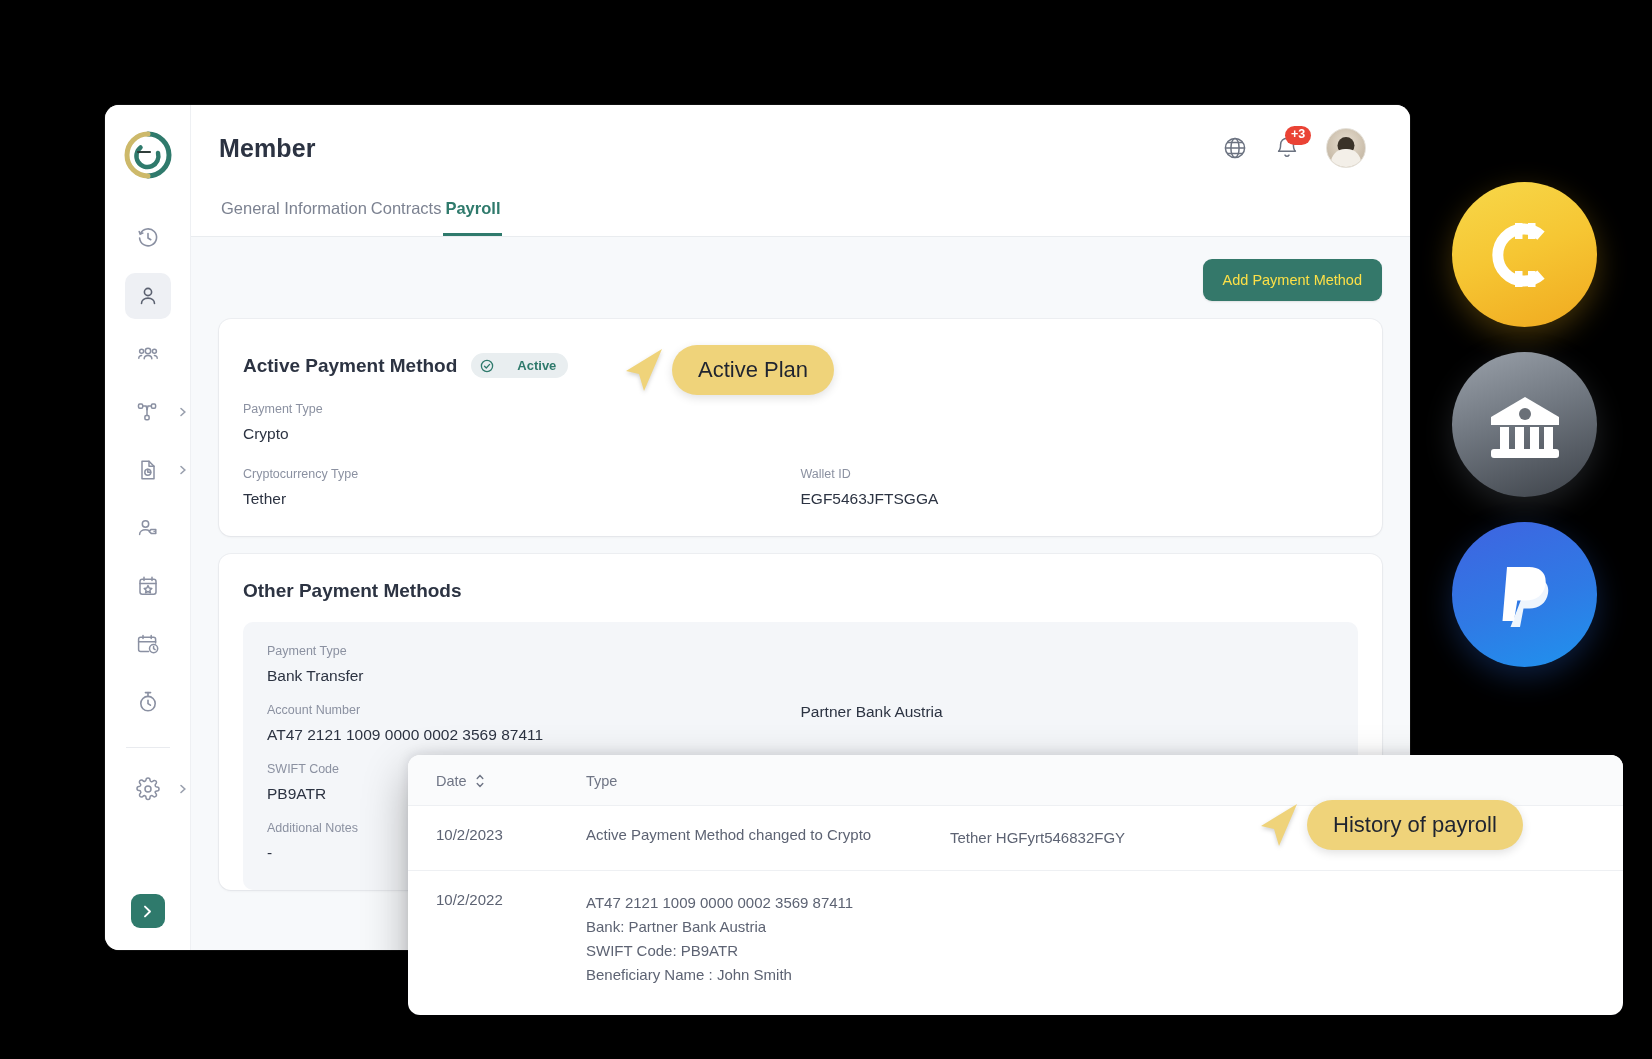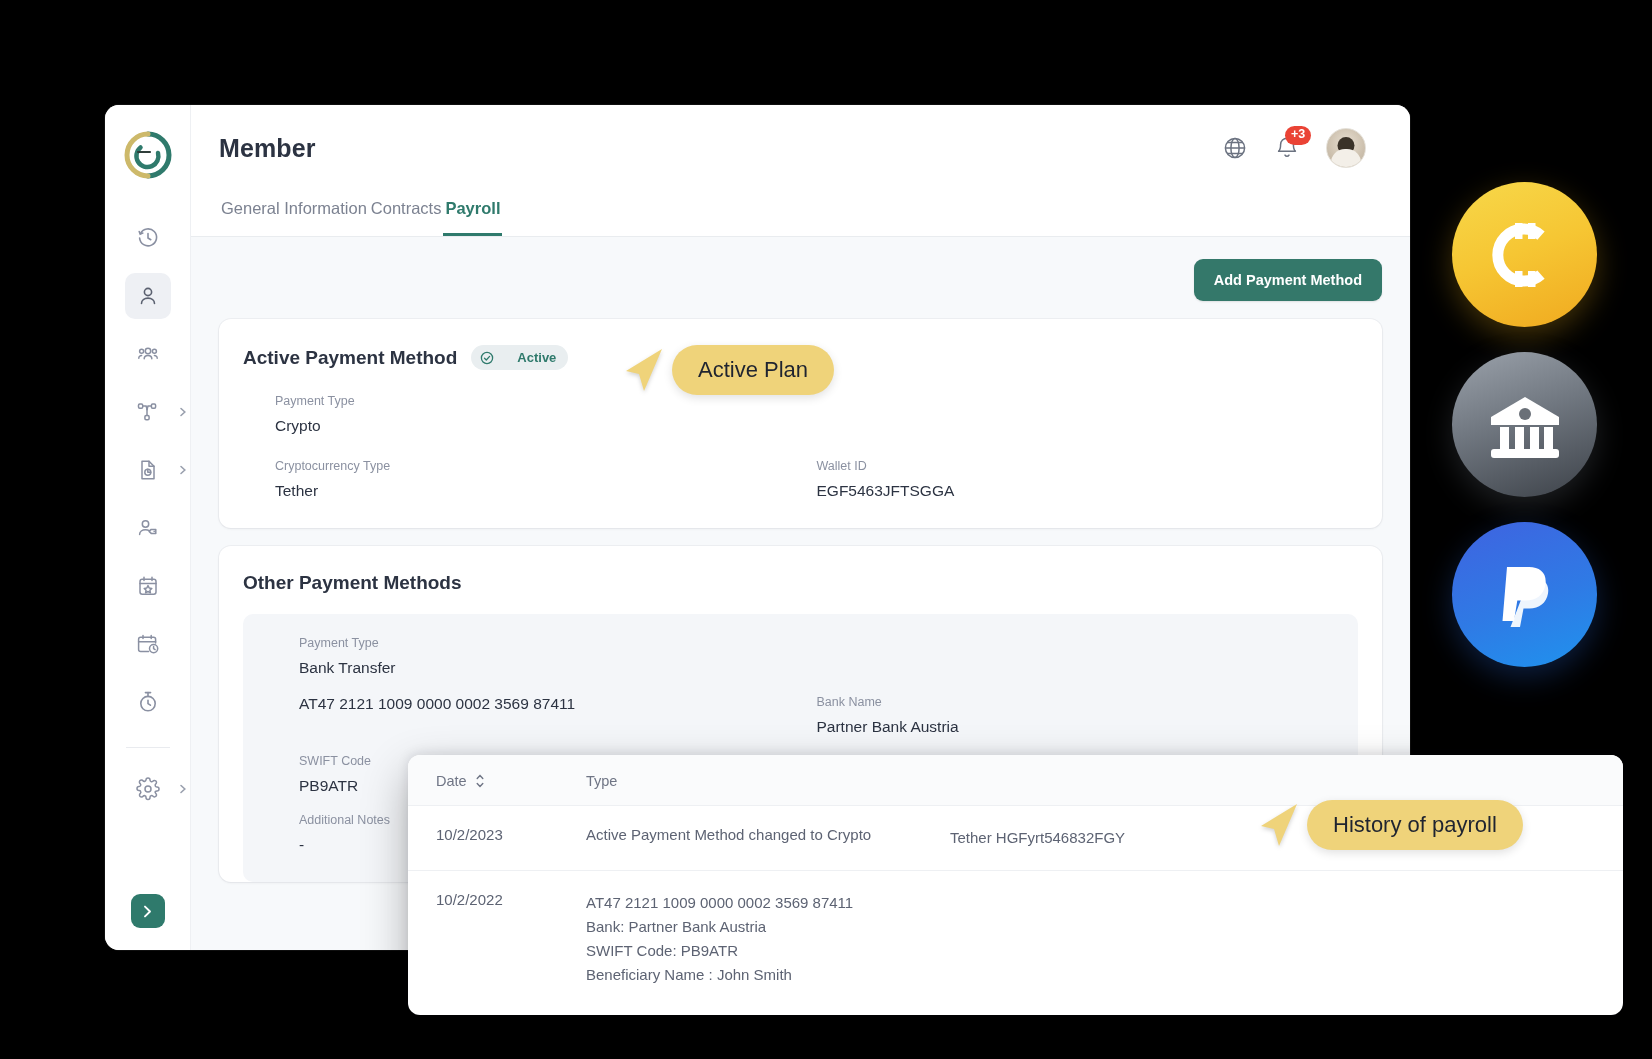--- a/index.html
+++ b/index.html
@@ -103,40 +103,40 @@
   }
   .tab.active { color:#2f7a6c; font-weight:600; border-bottom-color:#2f7a6c; }
 
   
   #content {
     position:absolute; left:0; right:0; top: 132px; bottom:0;
     background:#f7f9fb; padding: 22px 28px 0 28px; overflow:hidden;
   }
   #btn-row { display:flex; justify-content:flex-end; }
   #add-payment-btn {
-    background:#34786a; color:#ffffff; border:none; cursor:pointer;
-    font-family:inherit; font-size:14.5px; font-weight:700;
+    background:#34786a; color:#fde047; border:none; cursor:pointer;
+    font-family:inherit; font-size:14.5px; font-weight:400;
     padding: 13px 20px; border-radius: 9px;
     box-shadow: 0 1px 2px rgba(0,0,0,.10);
   }
 
   .card {
     background:#fff; border-radius: 12px; margin-top: 18px;
     box-shadow: 0 1px 3px rgba(16,24,40,.06), 0 0 0 1px rgba(16,24,40,.04);
     padding: 26px 24px 28px 24px;
   }
-  .card-head { display:flex; align-items:center; gap: 14px; }
+  .card-head { display:flex; align-items:center; gap: 14px; margin-top: 8px; }
   .card-title { font-size: 19px; font-weight:700; color:#2c3342; }
   #active-badge {
     display:inline-flex; align-items:center; gap:23px;
     background:#e9eef0; color:#2f7a6c; border-radius: 14px;
     font-size: 13px; font-weight:600; padding: 5px 12px 5px 9px;
   }
 
-  .field-grid { display:grid; grid-template-columns: 1fr 1fr; margin-left: 32px; }
+  .field-grid { display:grid; grid-template-columns: 1fr 1fr; }
   .field { margin-top: 24px; }
   .field-label { font-size: 12.5px; color:#8b91a1; margin-bottom: 9px; }
   .field-value { font-size: 15.5px; color:#2c3342; }
 
   #other-card { padding-bottom: 0; }
   .inner-panel {
     background:#f4f6f9; border-radius: 10px; margin-top: 20px;
     padding: 20px 24px 28px 24px;
   }
   .inner-panel .field { margin-top: 18px; }
@@ -405,24 +405,24 @@
         <section class="card" id="other-card">
           <div class="card-title">Other Payment Methods</div>
 
           <div class="inner-panel">
             <div class="field-grid">
               <div class="field" style="grid-column:1 / span 2;">
                 <div class="field-label">Payment Type</div>
                 <div class="field-value">Bank Transfer</div>
               </div>
               <div class="field">
+                <div class="field-label">Account Number</div>
                 <div class="field-value">AT47 2121 1009 0000 0002 3569 87411</div>
               </div>
               <div class="field">
-                <div class="field-label">Bank Name</div>
                 <div class="field-value">Partner Bank Austria</div>
               </div>
               <div class="field" style="grid-column:1 / span 2;">
                 <div class="field-label">SWIFT Code</div>
                 <div class="field-value">PB9ATR</div>
               </div>
               <div class="field" style="grid-column:1 / span 2;">
                 <div class="field-label">Additional Notes</div>
                 <div class="field-value">-</div>
               </div>

